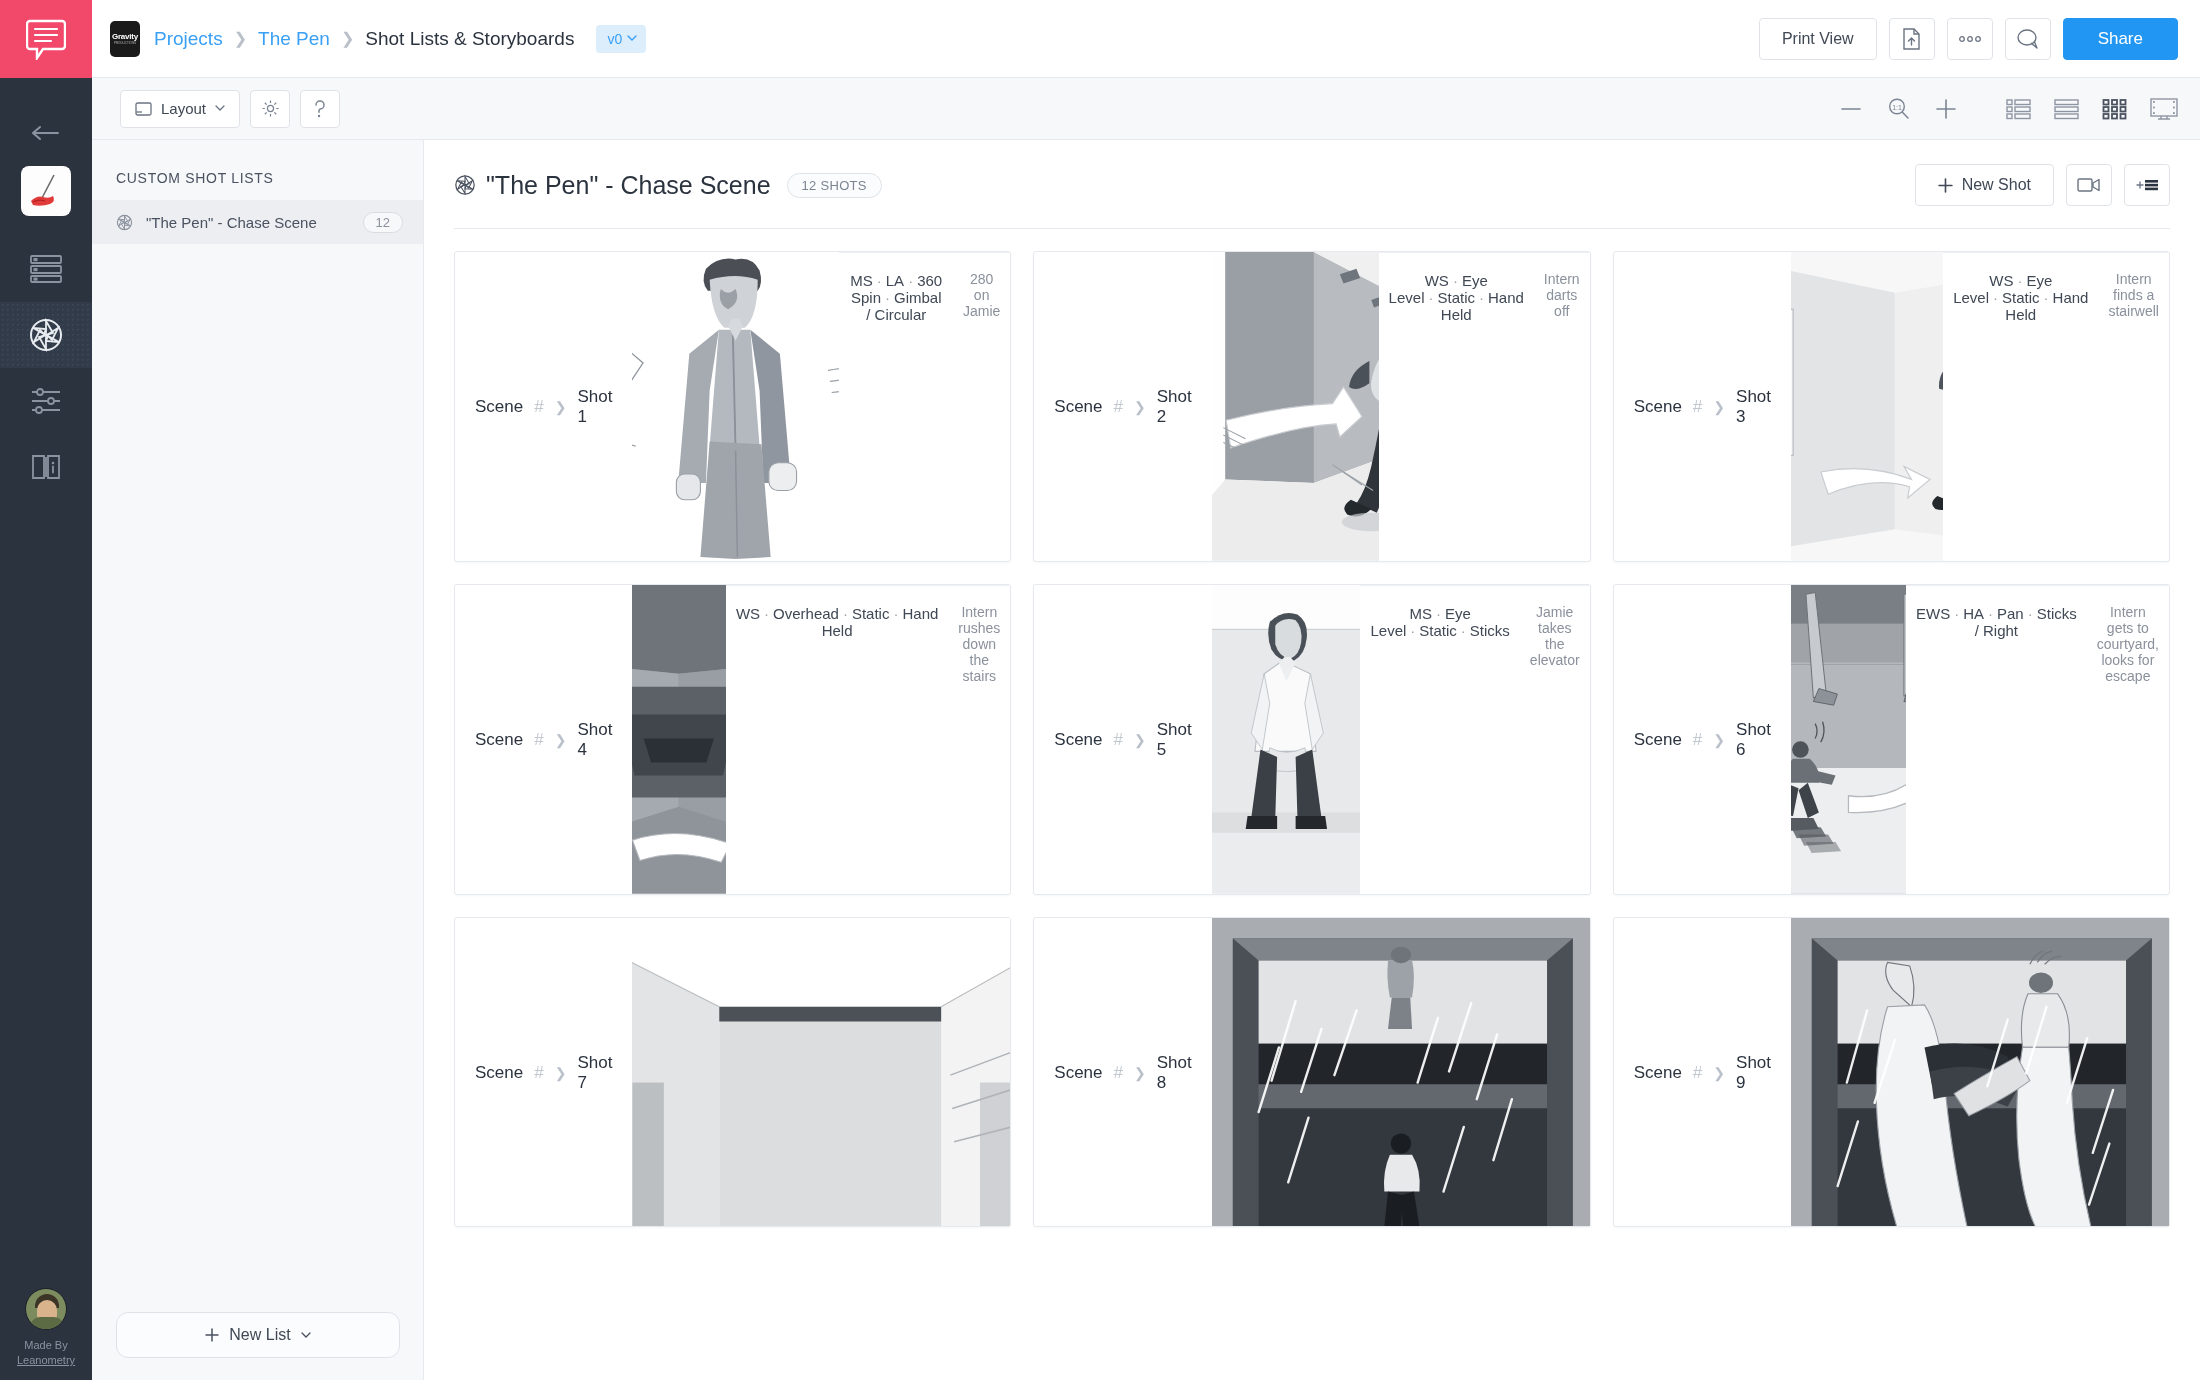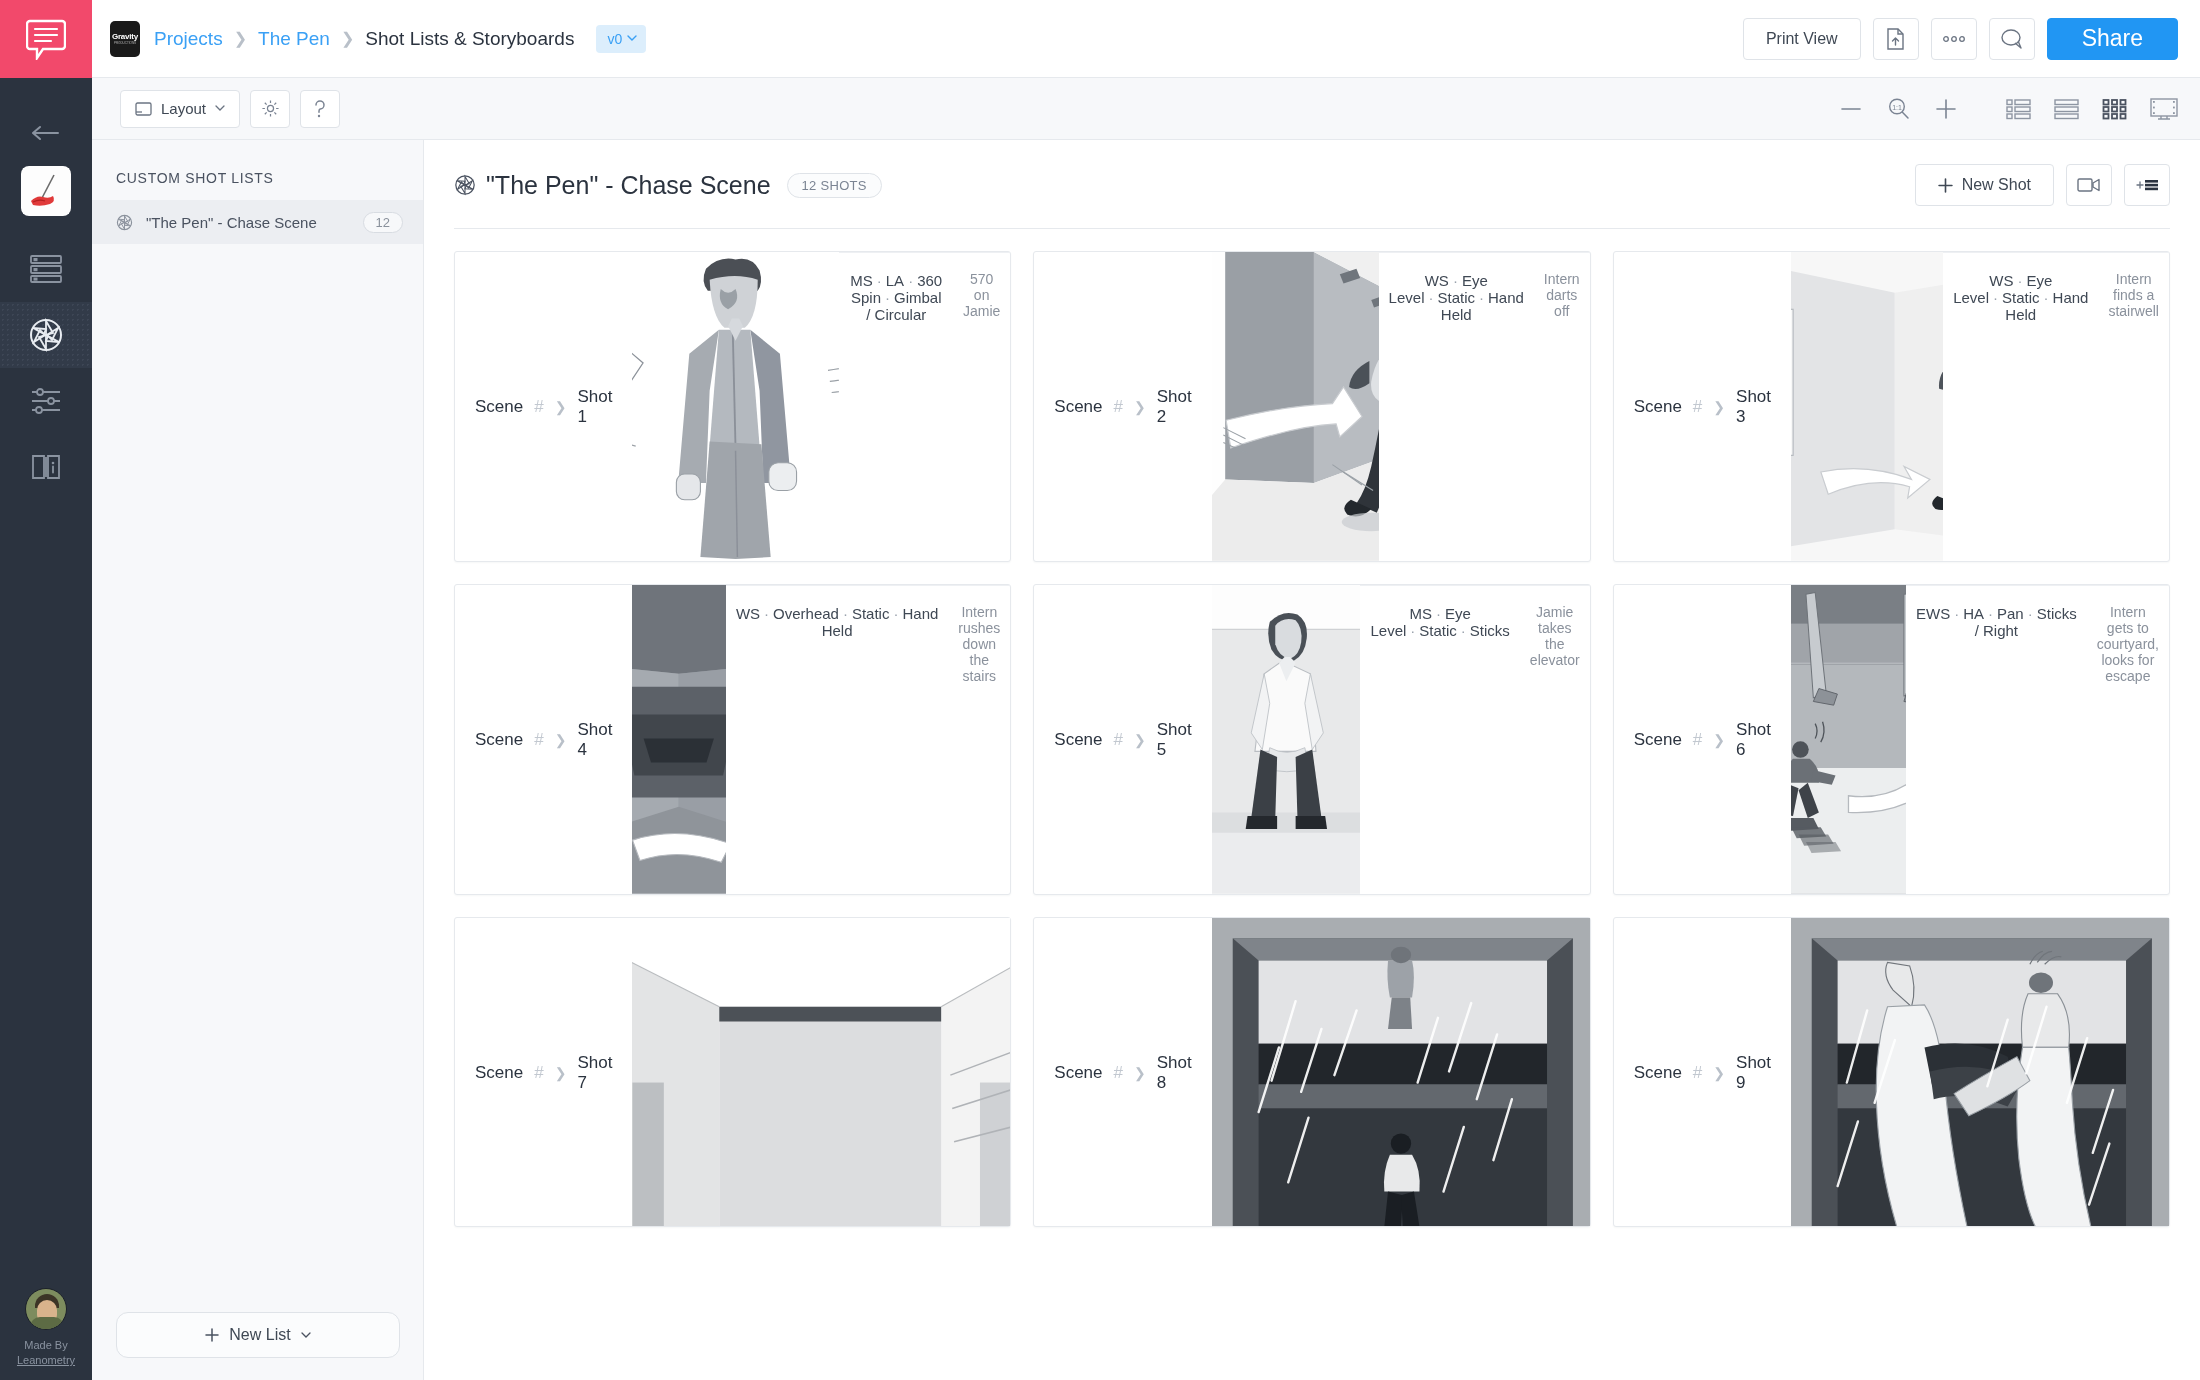--- a/index.html
+++ b/index.html
@@ -95,21 +95,21 @@
   .tb-actions { display: flex; align-items: center; gap: 12px; }
   .btn {
     border: 1px solid #dfe3e8; background: #fff; border-radius: 4px;
     height: 42px; display: flex; align-items: center; justify-content: center;
     font-size: 16px; color: #3f4854; cursor: pointer;
   }
   .btn.text { padding: 12px 22px; }
   .btn.icon { width: 46px; }
   .btn.primary {
     background: #2196f3; border-color: #2196f3; color: #fff;
-    padding: 0 34px; font-size: 23px;
+    padding: 0 34px; font-size: 17px;
   }
 
   
   .toolbar2 {
     height: 62px; flex: 0 0 62px;
     background: #f7f8fa;
     border-bottom: 1px solid #e6e9ed;
     display: flex; align-items: center;
     padding: 0 22px 0 28px;
   }
@@ -567,21 +567,21 @@
                     <path d="M272 205 L328 208 L338 330 L300 332 L262 330 Z" fill="#a0a5ab"></path>
                     <path d="M300 215 L302 330" stroke="#8b9099" stroke-width="1.6" fill="none"></path>
                     <rect x="236" y="240" width="26" height="28" rx="9" fill="#e5e7ea" stroke="#9aa0a6" stroke-width="1.2"></rect>
                     <rect x="336" y="228" width="30" height="30" rx="10" fill="#eceef0" stroke="#9aa0a6" stroke-width="1.2"></rect>
                   </g>
                 </svg>
               </div>
               <div class="meta">
                 <span>MS</span><span class="dot">·</span><span>LA</span><span class="dot">·</span><span>360 Spin</span><span class="dot">·</span><span>Gimbal / Circular</span>
               </div>
-              <div class="desc">570 on Jamie</div>
+              <div class="desc">280 on Jamie</div>
             </div>
 
             <div class="card">
               <div class="card-head">
                 <span>Scene</span>
                 <span class="ph">#</span>
                 <span class="chev">❯</span>
                 <span>Shot 2</span>
               </div>
               <div class="thumb">

